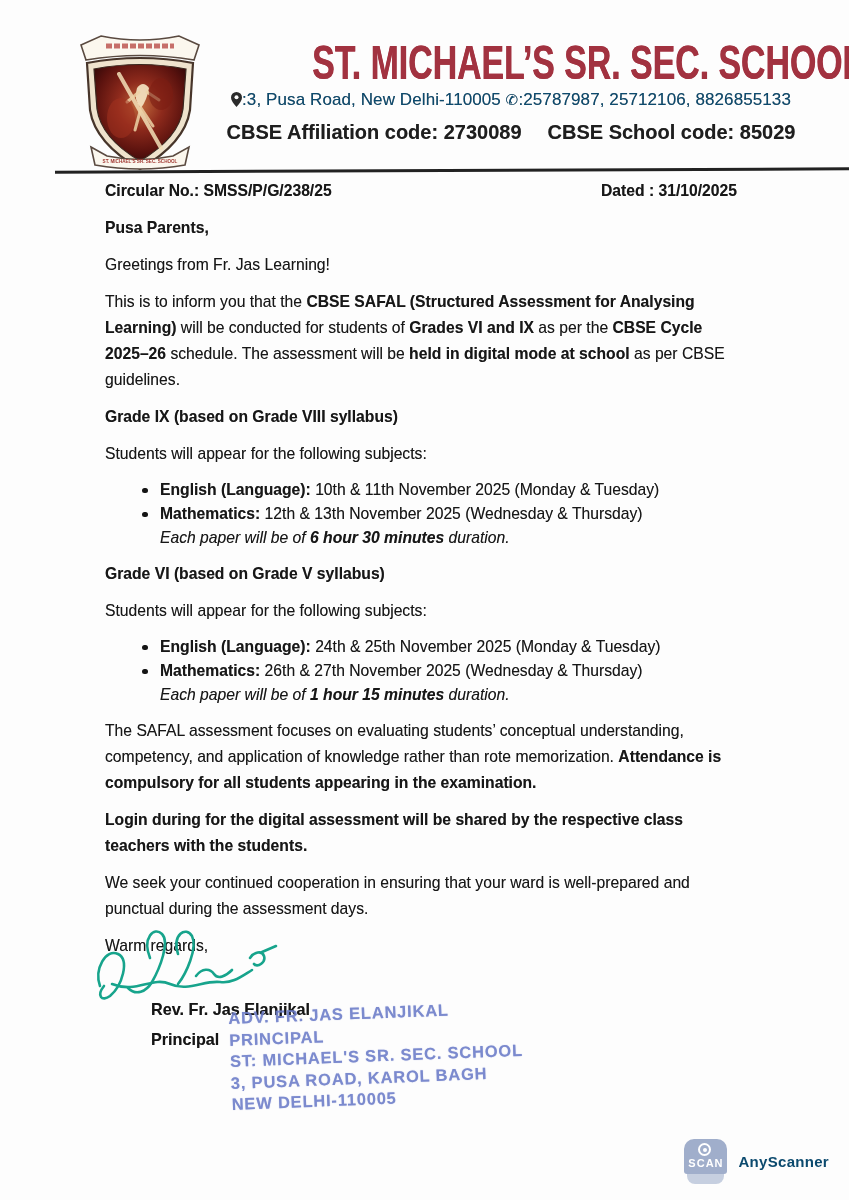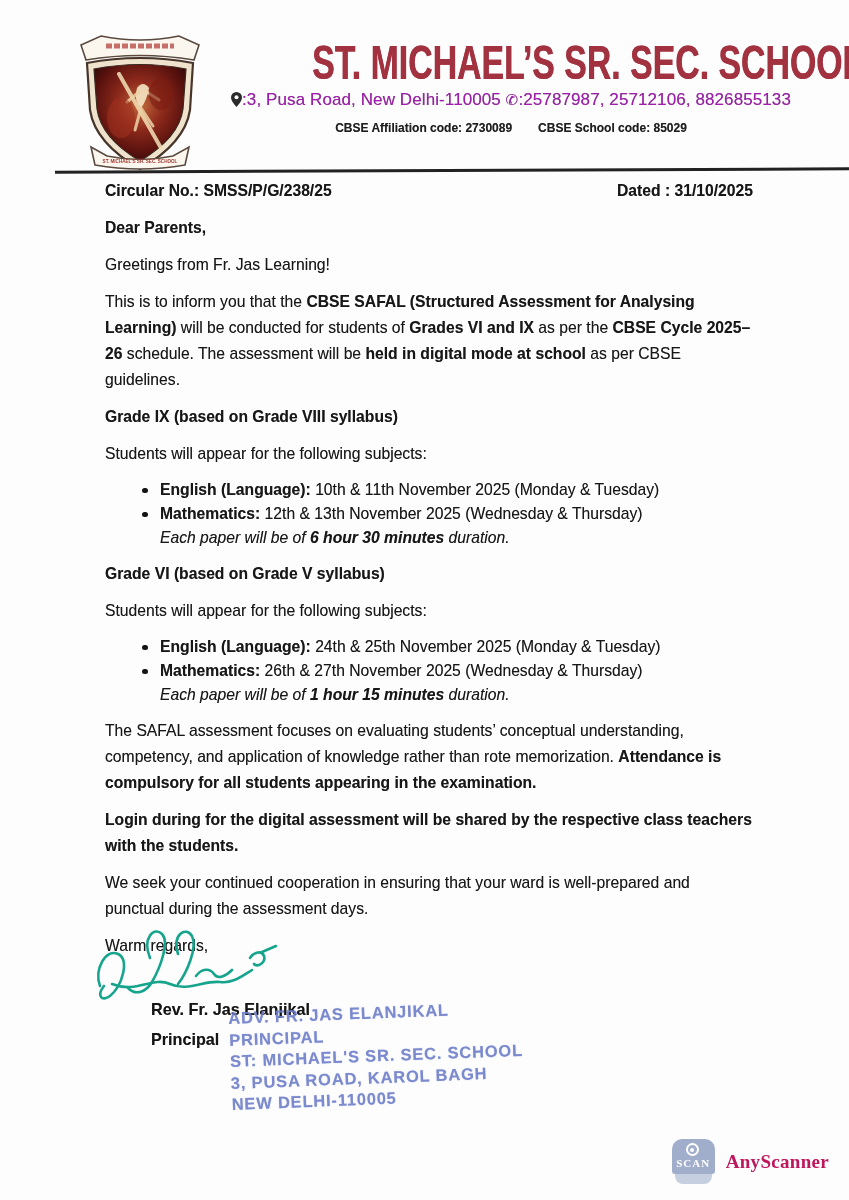--- a/index.html
+++ b/index.html
@@ -12,39 +12,39 @@
 
   
   .logo { position:absolute; left:73px; top:30px; width:134px; height:146px; }
   .head-text { position:absolute; left:205px; top:34px; width:612px; text-align:center; }
   .school-name{
     display:inline-block; white-space:nowrap;
     font-size:47px; font-weight:bold; letter-spacing:0px;
     color:#a23240; transform:scale(0.72,1.04); transform-origin:center;
     text-shadow:0.6px 0 0 #a23240;
   }
-  .contact{ font-size:17px; line-height:22.5px; color:#a21caf; letter-spacing:0.1px;
+  .contact{ font-size:17px; line-height:22.5px; color:#0c4a6e; letter-spacing:0.1px;
             text-shadow:0 0 0.3px rgba(30,30,30,.5); }
   .contact .ic{ font-family:"DejaVu Sans",sans-serif; font-size:15px; }
   .pin-svg{ display:inline-block; vertical-align:-2px; }
-  .cbse-line{ margin-top:9px; font-size:12px; font-weight:bold; color:#1e1e1e;
+  .cbse-line{ margin-top:9px; font-size:20px; font-weight:bold; color:#1e1e1e;
               text-shadow:0 0 0.3px rgba(30,30,30,.5);}
   .cbse-line .gap{ display:inline-block; width:26px; }
   .rule{
     position:absolute; left:55px; right:0; top:169px; height:3px;
     background:#222; transform:rotate(-0.25deg);
   }
 
   
   .body{
     position:absolute; left:105px; top:178px; width:648px;
     font-size:15.7px; line-height:26px; color:#171717;
     text-shadow:0 0 0.35px rgba(25,25,25,.45);
   }
-  .body p{ margin:0 0 11px 0; }
+  .body p{ margin:0 16px 11px 0; }
   .meta-row{ display:flex; justify-content:space-between; font-weight:bold; }
   .bold{ font-weight:bold; }
   .heading{ font-weight:bold; }
   ul.subjects{ list-style:none; margin:0 0 11px 0; padding:0; line-height:24px; }
   ul.subjects li{ position:relative; padding-left:55px; }
   ul.subjects li::before{
     content:""; position:absolute; left:37px; top:9.5px;
     width:5.5px; height:5.5px; border-radius:50%; background:#141414;
   }
   .note{ padding-left:55px; font-style:italic; line-height:24px; }
@@ -55,33 +55,33 @@
               font-size:16.2px; line-height:30px; color:#151515;
               text-shadow:0 0 0.35px rgba(25,25,25,.45);margin-left:46px; }
   .stamp{
     position:absolute; left:228px; top:1008px;
     color:#6e7ec9; font-weight:bold; font-size:16.5px; line-height:21.5px;
     letter-spacing:0.8px; transform:rotate(-2.2deg); transform-origin:left top;
     opacity:.9; text-shadow:0 0 1px rgba(110,126,201,.55); white-space:nowrap;
   }
 
   
-  .wm{ position:absolute; right:20px; bottom:16px; display:flex; align-items:center; gap:11px;font-family:Liberation Serif, serif; }
+  .wm{ position:absolute; right:20px; bottom:16px; display:flex; align-items:center; gap:11px; }
   .wm-icon{ width:43px; height:45px; position:relative; }
   .wm-main{ position:absolute; left:0; top:0; width:43px; height:35px;
             background:#a0aecb; border-radius:10px 10px 3px 3px; }
   .wm-foot{ position:absolute; left:3px; bottom:0; width:37px; height:10px;
             background:#c6cfe0; border-radius:0 0 8px 8px; }
   .wm-ring{ position:absolute; left:14px; top:4px; width:9px; height:9px;
             border:2px solid #fff; border-radius:50%; }
   .wm-ring::after{ content:""; position:absolute; left:2.5px; top:2.5px; width:4px; height:4px;
             background:#fff; border-radius:50%; }
   .wm-scan{ position:absolute; left:0; right:0; top:18px; text-align:center;
             color:#fff; font-size:11px; font-weight:bold; letter-spacing:1px; }
-  .wm-brand{ font-size:19px; font-weight:bold; color:#be185d; letter-spacing:0.3px; }
+  .wm-brand{ font-size:15px; font-weight:bold; color:#0c4a6e; letter-spacing:0.3px; }
 </style>
 </head>
 <body>
 
 <div class="page">
 
   <svg class="logo" viewBox="0 0 134 146">
     <defs>
       <radialGradient id="shieldPaint" cx="50%" cy="42%" r="65%">
         <stop offset="0%" stop-color="#c06a3c"></stop>
@@ -123,21 +123,21 @@
 
   <div class="rule"></div>
 
   <div class="body">
 
     <p class="meta-row">
       <span>Circular No.: SMSS/P/G/238/25</span>
       <span>Dated : 31/10/2025</span>
     </p>
 
-    <p class="bold">Dear Parents,</p>
+    <p class="bold">Pusa Parents,</p>
 
     <p>Greetings from Fr. Jas Learning!</p>
 
     <p><span>This is to inform you that the </span><b>CBSE SAFAL (Structured Assessment for Analysing Learning)</b><span> will be conducted for students of </span><b>Grades VI and IX</b><span> as per the </span><b>CBSE Cycle 2025–26</b><span> schedule. The assessment will be </span><b>held in digital mode at school</b><span> as per CBSE guidelines.</span></p>
 
     <p class="heading">Grade IX (based on Grade VIII syllabus)</p>
 
     <p>Students will appear for the following subjects:</p>
 
     <ul class="subjects">

